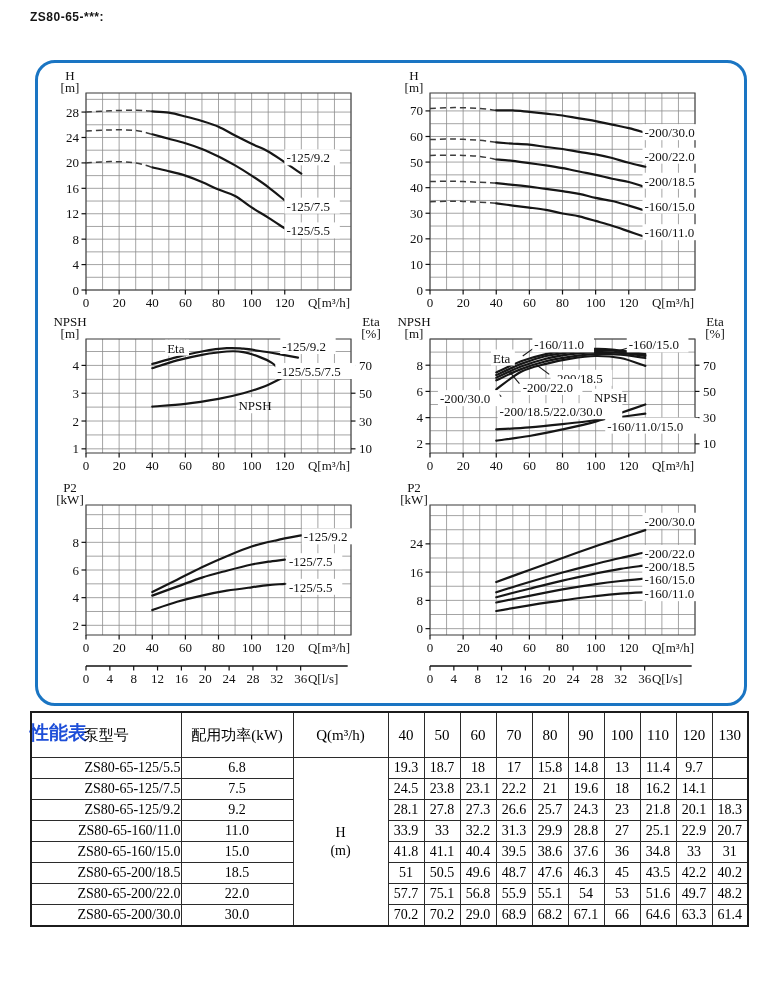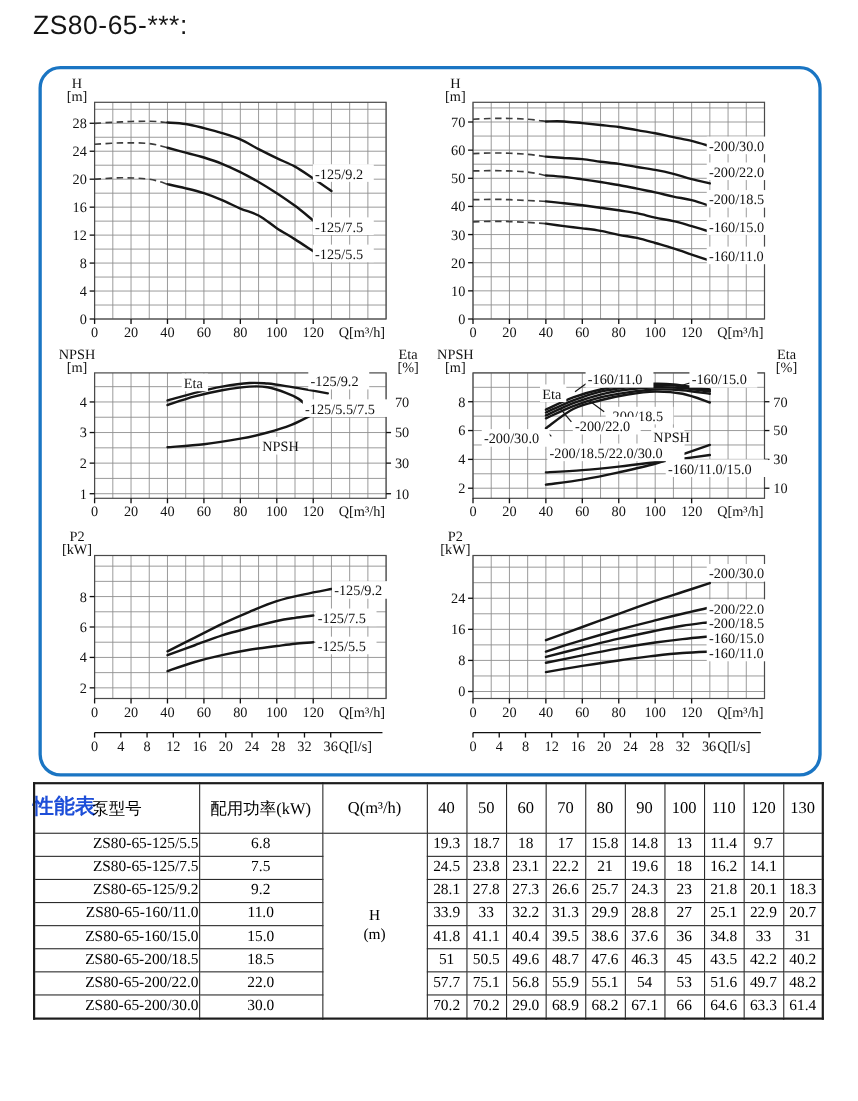--- a/index.html
+++ b/index.html
@@ -1,18 +1,18 @@
 <!DOCTYPE html>
 <html><head>
 <meta charset="utf-8">
 <style>
   html,body{margin:0;padding:0;background:#fff;}
   body{width:780px;height:1001px;position:relative;font-family:"Liberation Sans",sans-serif;color:#111;}
   .page{position:relative;width:780px;height:1001px;overflow:hidden;background:#fff;}
-  .page-title{position:absolute;left:30px;top:10px;font-size:24px;font-weight:normal;letter-spacing:.5px;color:#151515;}
+  .page-title{position:absolute;left:30px;top:10px;font-size:12px;font-weight:bold;letter-spacing:.5px;color:#151515;}
   .curves-panel{position:absolute;left:35px;top:60px;width:706px;height:640px;border:3px solid #1a75c3;border-radius:20px;background:#fff;}
   .curves-panel svg{position:absolute;overflow:visible;}
   .pos-1{left:8px;top:4px;}  .pos-2{left:352px;top:4px;}
   .pos-3{left:8px;top:252px;}.pos-4{left:352px;top:252px;}
   .pos-5{left:8px;top:420px;}.pos-6{left:352px;top:420px;}
   svg text{font-family:"Liberation Serif","DejaVu Serif",serif;font-size:13px;fill:#111;}
   .section-title{position:absolute;left:30px;top:720px;font-size:19px;font-weight:bold;color:#1d4ed8;}
   .perf{position:absolute;left:30px;top:711px;width:717px;border-collapse:collapse;table-layout:fixed;
         font-family:"Liberation Serif","DejaVu Serif",serif;color:#000000;border:2px solid #1c1c1c;}
   .perf th,.perf td{border:1.4px solid #2b2b2b;text-align:center;padding:0;font-weight:normal;overflow:hidden;}

